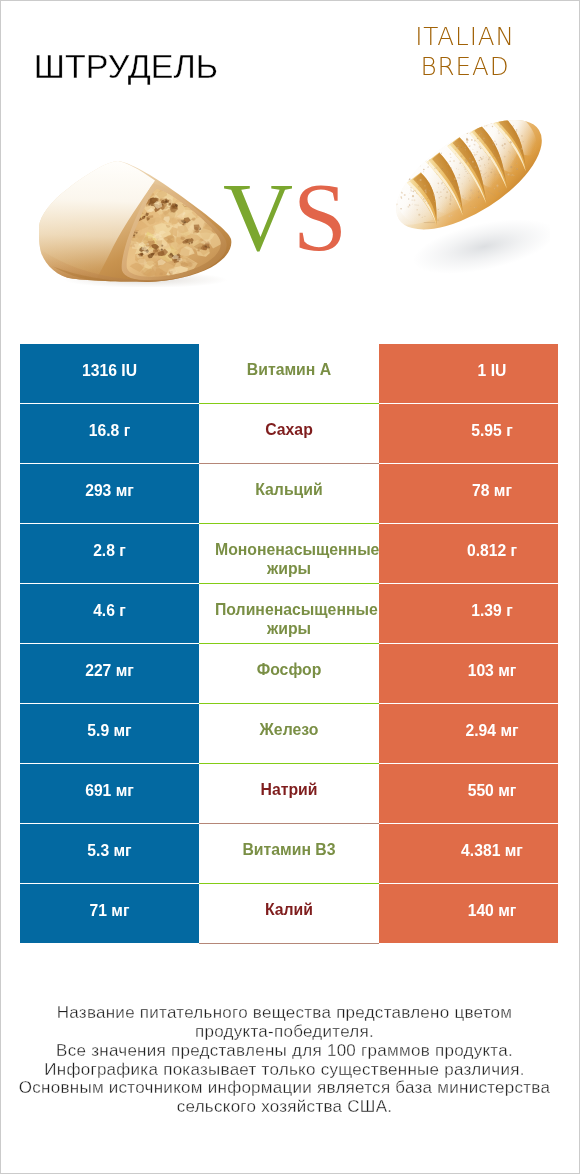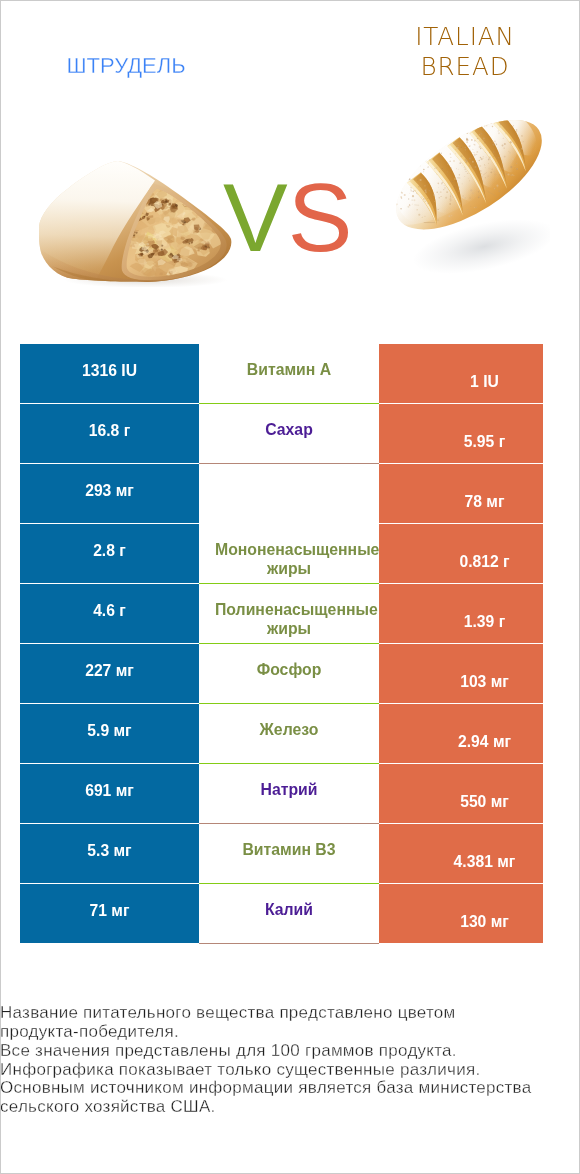--- a/index.html
+++ b/index.html
@@ -6,57 +6,57 @@
   html,body{margin:0;padding:0;background:#fff;}
   body{width:580px;height:1174px;font-family:"Liberation Sans",sans-serif;overflow:hidden;
        -webkit-font-smoothing:antialiased;}
   .page{position:relative;width:580px;height:1174px;background:#ffffff;overflow:hidden;}
   .page-frame{position:absolute;left:0;top:0;width:578px;height:1172px;pointer-events:none;
         border:1px solid #cbcbcb;z-index:20;}
 
   
   .title-left{position:absolute;left:0;top:53px;width:252px;text-align:center;
         font-family:"Liberation Sans",sans-serif;
-        font-size:22px;color:#3b82f6;font-weight:400;letter-spacing:0px;line-height:26px;
+        font-size:34px;color:#000000;font-weight:400;letter-spacing:0px;line-height:26px;
         text-transform:uppercase;-webkit-text-stroke:0.35px #ffffff;}
   .title-right{position:absolute;left:340px;top:22px;width:250px;text-align:center;
         font-size:24.6px;color:#a16207;font-weight:200;letter-spacing:0.9px;line-height:30.2px;
         font-family:"DejaVu Sans",sans-serif;}
   .vs-wrap{position:absolute;left:223px;top:182px;width:122px;height:74px;
-        font-family:Liberation Sans, sans-serif;font-size:97px;line-height:72px;font-weight:400;}
+        font-family:Liberation Serif, serif;font-size:97px;line-height:72px;font-weight:400;}
   .vs-v{color:#7ba72f;}
   .vs-s{color:#e2654a;}
 
   .photo-left{position:absolute;left:39px;top:158px;width:194px;height:129px;}
   .photo-right{position:absolute;left:388px;top:112px;width:162px;height:172px;}
   .photo-left svg,.photo-right svg{display:block;width:100%;height:100%;}
 
   
   .table{position:absolute;left:20px;top:344px;width:538px;}
   .row{position:relative;height:60px;}
   .cell{position:absolute;top:0;height:59px;box-sizing:border-box;
         display:flex;align-items:center;justify-content:center;text-align:center;}
   .cell-mid{height:60px;}
   .cell-left{left:0;width:179px;color:#ffffff;font-size:15.7px;font-weight:700;letter-spacing:0px;z-index:3;
         align-items:flex-start;padding-top:17.6px;}
-  .cell-right{left:359px;width:164px;color:#ffffff;font-size:15.7px;font-weight:700;letter-spacing:0px;z-index:3;
-        align-items:center;padding-top:17.6px;padding-left:47px;}
+  .cell-right{left:359px;width:179px;color:#ffffff;font-size:15.7px;font-weight:700;letter-spacing:0px;z-index:3;
+        align-items:flex-start;padding-top:17.6px;padding-left:47px;}
   .cell-mid{left:179px;width:180px;background:#ffffff;font-size:15.8px;font-weight:700;
         line-height:19.6px;letter-spacing:0px;padding:15.6px 16px 0;z-index:1;
         display:flex;align-items:flex-start;justify-content:center;overflow:visible;}
   .cell-mid > span{display:block;width:100%;text-align:center;position:relative;top:0px;}
   .green-bg{background:#0369a1;}
   .orange-bg{background:#e06c48;}
   .green-txt{color:#7a8f45;}
-  .orange-txt{color:#4c1d95;}
+  .orange-txt{color:#7f1d1d;}
   .mid-green{border-bottom:1px solid #84cc16;}
   .mid-orange{border-bottom:1px solid #b58778;}
 
   
-  .footer{position:absolute;left:0;top:1004px;width:569px;text-align:left;
+  .footer{position:absolute;left:0;top:1004px;width:569px;text-align:center;
         font-size:17px;color:#1f1f1f;line-height:18.85px;font-weight:400;letter-spacing:0.27px;
         -webkit-text-stroke:0.32px #ffffff;}
   .footer div{white-space:nowrap;}
 </style>
 </head>
 <body>
 
 <div class="page">
   <div class="page-frame"></div>
 
@@ -836,20 +836,23 @@
           <span>Сахар</span>
         </div>
         <div class="cell cell-left green-bg">
           <span>16.8 г</span>
         </div>
         <div class="cell cell-right orange-bg">
           <span>5.95 г</span>
         </div>
       </div>
       <div class="row">
+        <div class="cell cell-mid green-txt mid-green">
+          <span>Кальций</span>
+        </div>
         <div class="cell cell-left green-bg">
           <span>293 мг</span>
         </div>
         <div class="cell cell-right orange-bg">
           <span>78 мг</span>
         </div>
       </div>
       <div class="row">
         <div class="cell cell-mid green-txt mid-green">
           <span>Мононенасыщенные жиры</span>
@@ -917,21 +920,21 @@
         </div>
       </div>
       <div class="row">
         <div class="cell cell-mid orange-txt mid-orange">
           <span>Калий</span>
         </div>
         <div class="cell cell-left green-bg">
           <span>71 мг</span>
         </div>
         <div class="cell cell-right orange-bg">
-          <span>130 мг</span>
+          <span>140 мг</span>
         </div>
       </div>
     </div>
 
   <div class="footer">
       <div>Название питательного вещества представлено цветом</div>
       <div>продукта-победителя.</div>
       <div>Все значения представлены для 100 граммов продукта.</div>
       <div>Инфографика показывает только существенные различия.</div>
       <div>Основным источником информации является база министерства</div>

